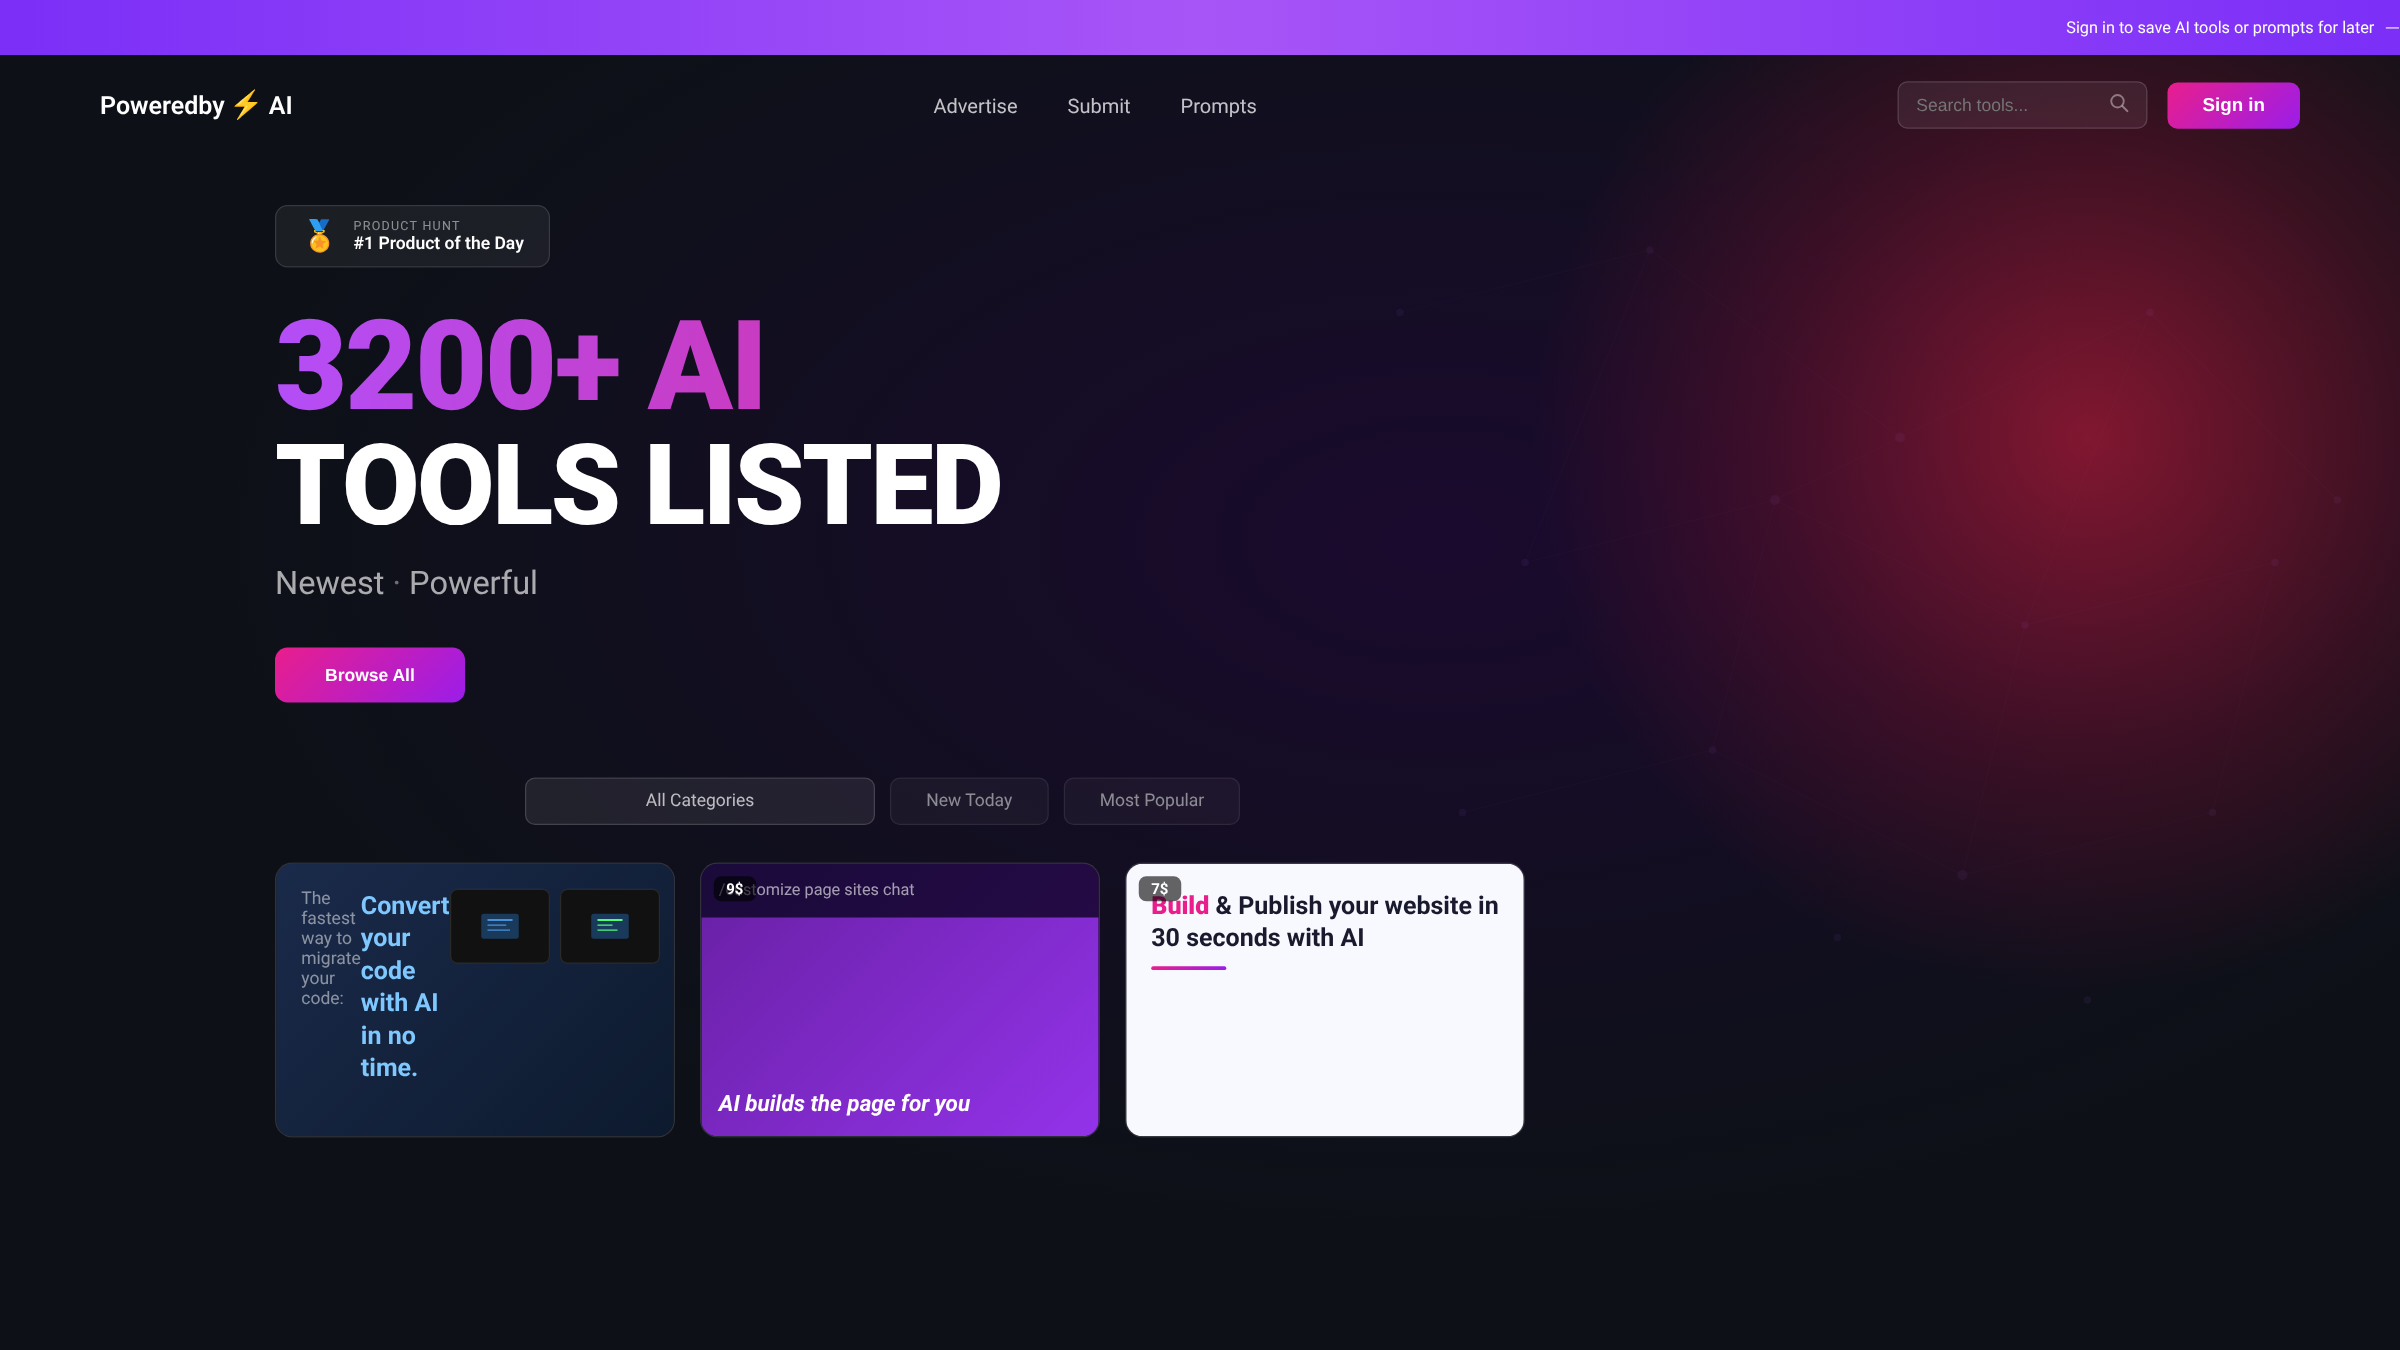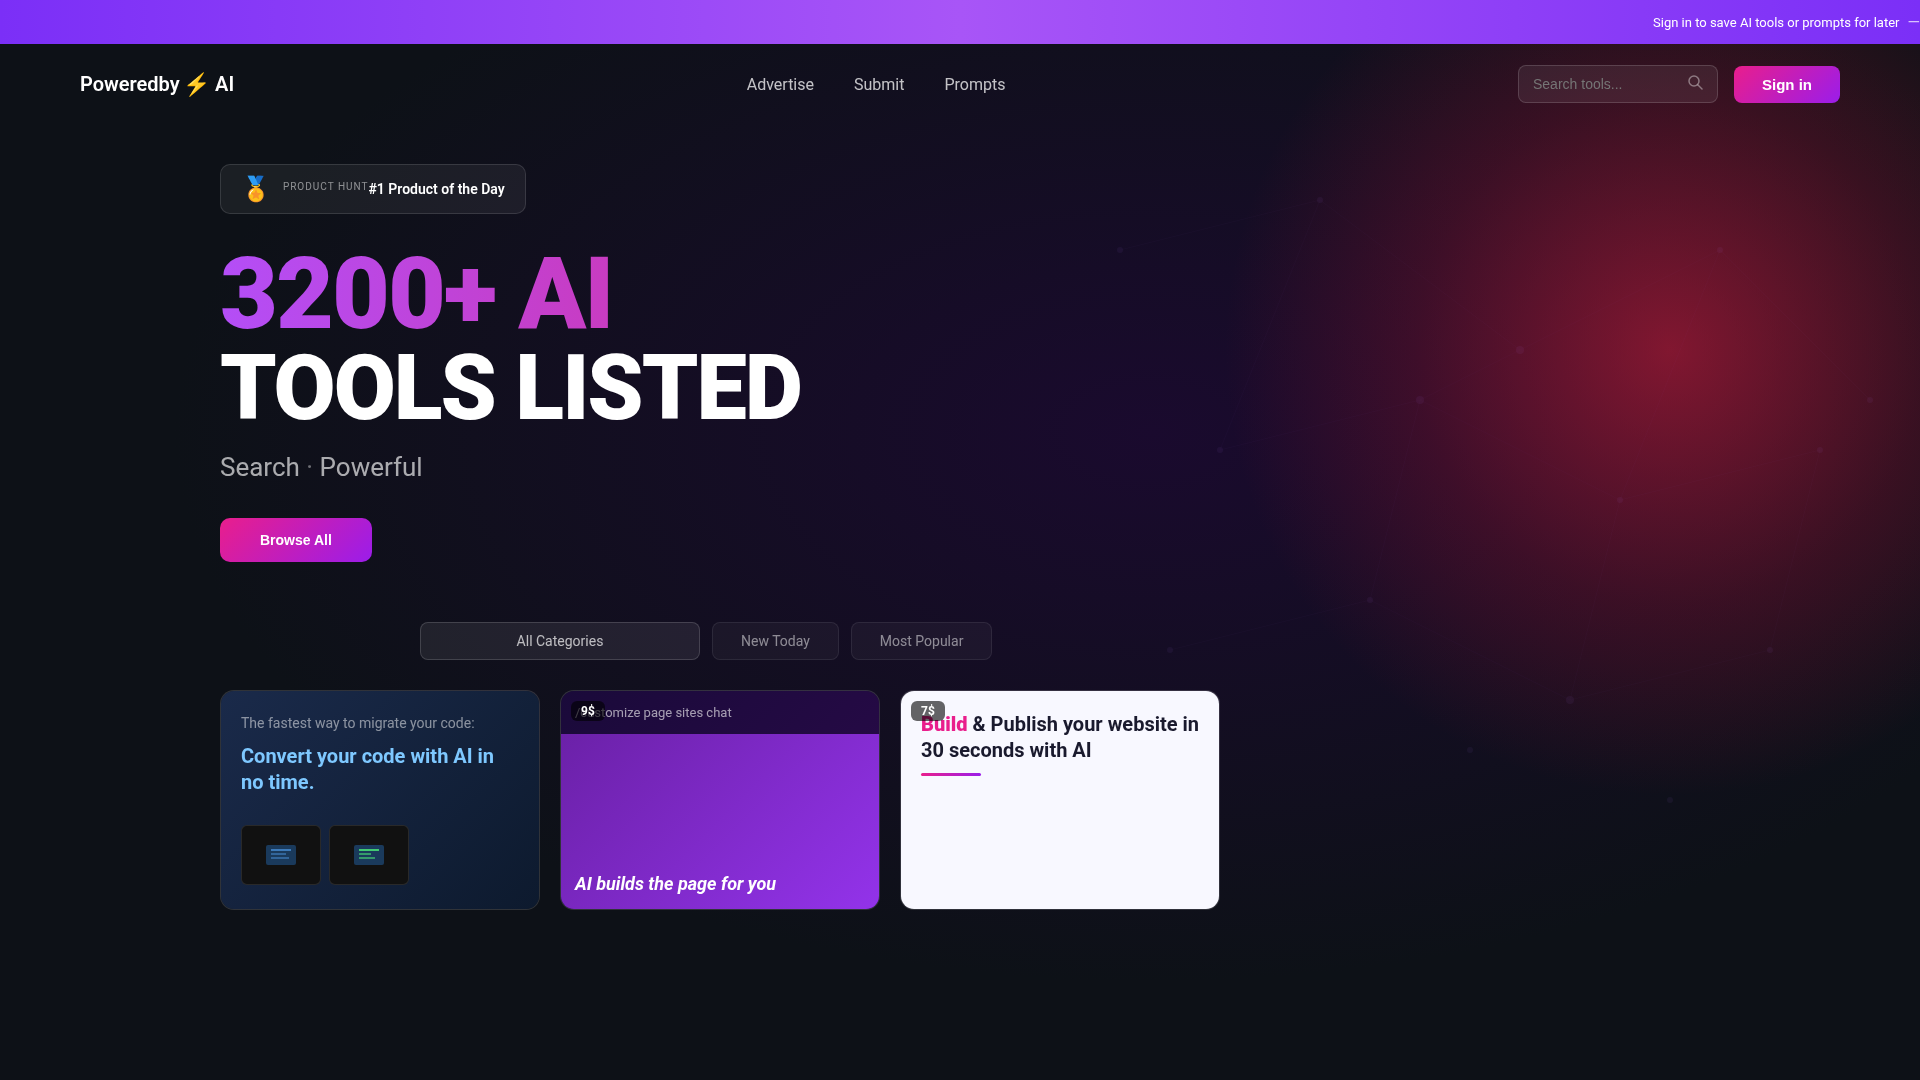--- a/index.html
+++ b/index.html
@@ -148,21 +148,21 @@
       border: 1px solid rgba(255,255,255,0.12);
       border-radius: 10px;
       padding: 10px 20px;
       margin-bottom: 30px;
     }
     .ph-medal {
       font-size: 24px;
     }
     .ph-text {
       display: flex;
-      flex-direction: row;
+      flex-direction: column;
     }
     .ph-label {
       font-size: 10px;
       color: rgba(255,255,255,0.5);
       letter-spacing: 1px;
       text-transform: uppercase;
     }
     .ph-title {
       font-size: 14px;
       font-weight: 600;
@@ -271,22 +271,20 @@
       font-size: 12px;
       font-weight: 700;
       color: #fff;
       z-index: 2;
     }
     .card-inner-1 {
       background: linear-gradient(135deg, #1a2a4a, #0d1a2e);
       height: 100%;
       padding: 20px;
       display: flex;
-      flex-direction: column;
-      justify-content: center;
     }
     .card-inner-1-title {
       font-size: 14px;
       color: rgba(255,255,255,0.5);
       margin-bottom: 12px;
     }
     .card-inner-1-heading {
       font-size: 20px;
       font-weight: 700;
       color: #7ec8ff;
@@ -451,21 +449,21 @@
   </div>
 
   
   <div class="hero-heading">
     <div class="hero-count">3200+ AI</div>
     <div class="hero-tools">TOOLS LISTED</div>
   </div>
 
   
   <div class="hero-subtitle">
-    <span>Search</span>
+    <span>Newest</span>
     <span class="hero-dot">·</span>
     <span>Powerful</span>
   </div>
 
   
   <button class="browse-btn">Browse All</button>
 </section>
 
 <div class="filter-bar" style="justify-content: flex-start; padding-left: 420px; margin-top: 60px;">
   <div class="filter-tab-active">All Categories</div>

